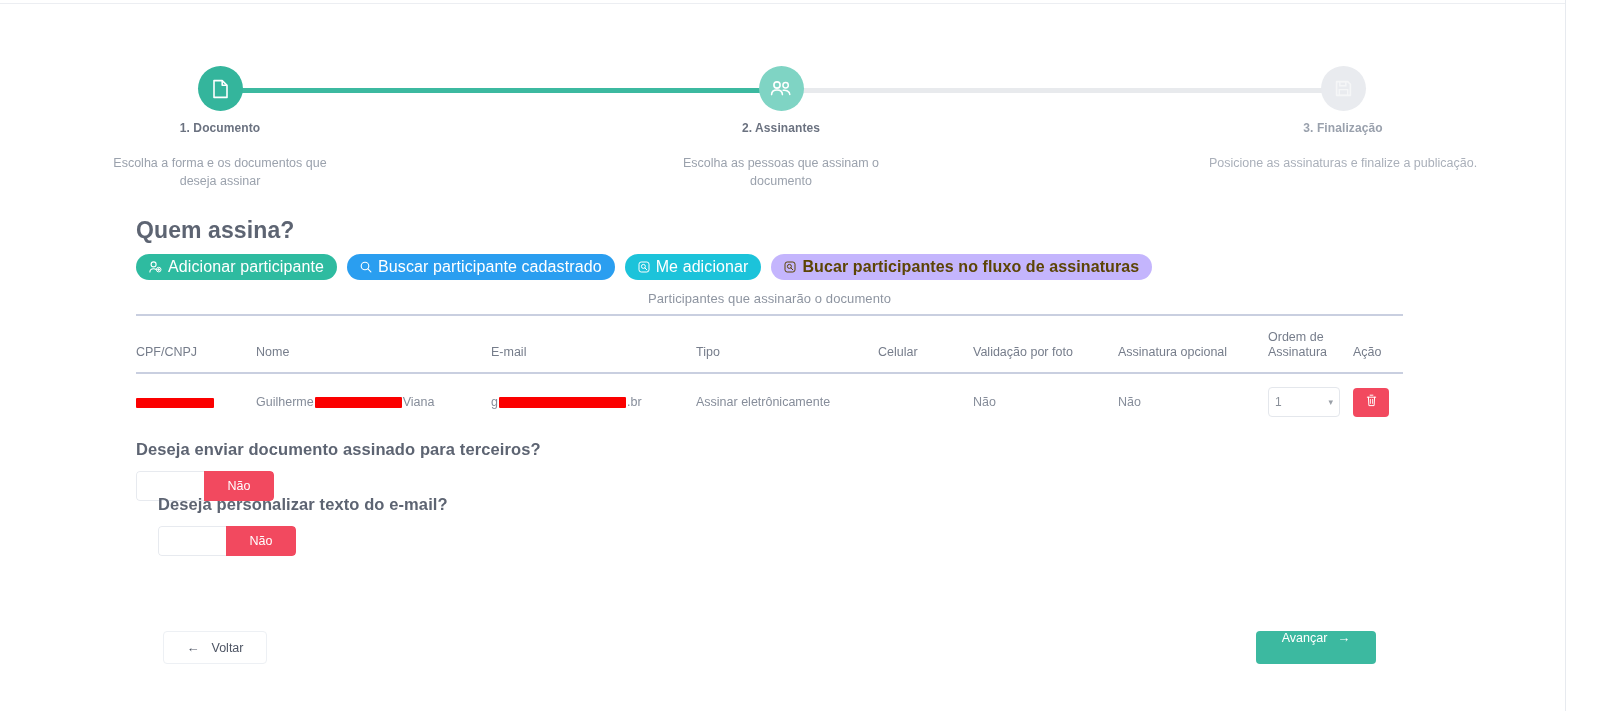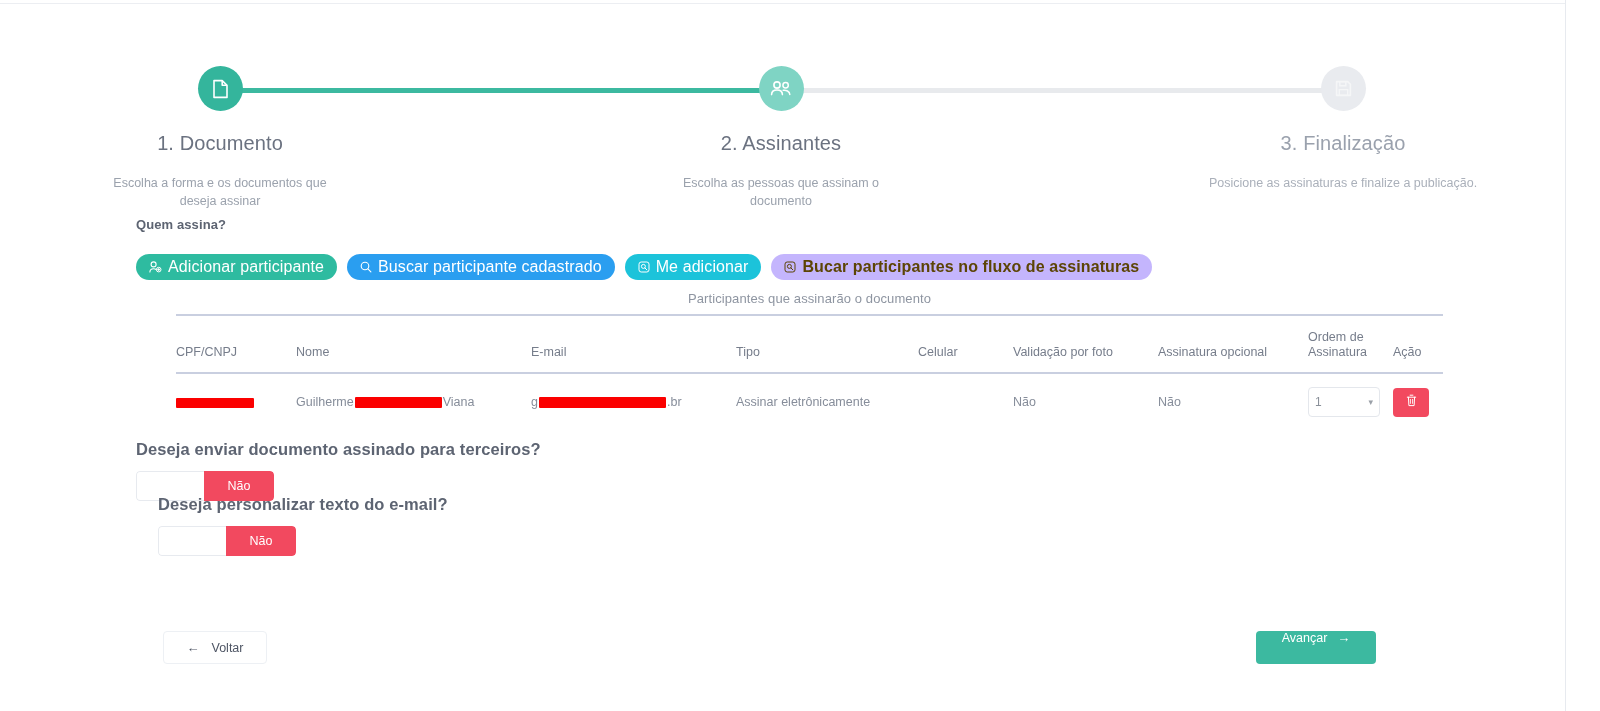--- a/index.html
+++ b/index.html
@@ -87,44 +87,44 @@
     justify-content: center;
   }
   .step.s1 .step-circle { background: #34b59c; }
   .step.s2 .step-circle { background: #7fd4c4; }
   .step.s3 .step-circle { background: #e9ebef; }
 
   .step-circle svg { display: block; }
   .step.s3 .step-circle svg { opacity: .55; }
 
   .step-title {
-    margin-top: 21px;
-    font-size: 20px;
-    font-weight: normal;
+    margin-top: 10px;
+    font-size: 12px;
+    font-weight: bold;
     color: #6b7280;
     letter-spacing: .1px;
   }
   .step.s3 .step-title { color: #9aa1ad; }
 
   .step-desc {
     margin-top: 19px;
     font-size: 12.5px;
     color: #9ba2ad;
     line-height: 18px;
     padding: 0 35px;
   }
   .step.s3 .step-desc { padding: 0 8px; color: #aab0ba; }
   .step.s2 .step-desc { padding: 0 20px; }
 
   
   .section-title {
     position: absolute;
     left: 136px;
     top: 217px;
-    font-size: 13px;
+    font-size: 23px;
     font-weight: bold;
     color: #5d6472;
     letter-spacing: .1px;
   }
 
   
   .action-row {
     position: absolute;
     left: 136px;
     top: 254px;
@@ -152,21 +152,20 @@
   .pill.blue   { background: #2a9ef0; }
   .pill.cyan   { background: #1cc3da; }
   .pill.amber  { background: #c4b5fd; color: #5c4405; font-weight: bold; }
 
   
   .table-wrap {
     position: absolute;
     left: 136px;
     top: 291px;
     width: 1267px;
-    margin-left: 40px;
   }
   .table-caption {
     text-align: center;
     font-size: 13px;
     color: #8e95a1;
     padding-bottom: 8px;
     letter-spacing: .1px;
   }
   .hr-thick { height: 2px; background: #c9cfe0; }
 

